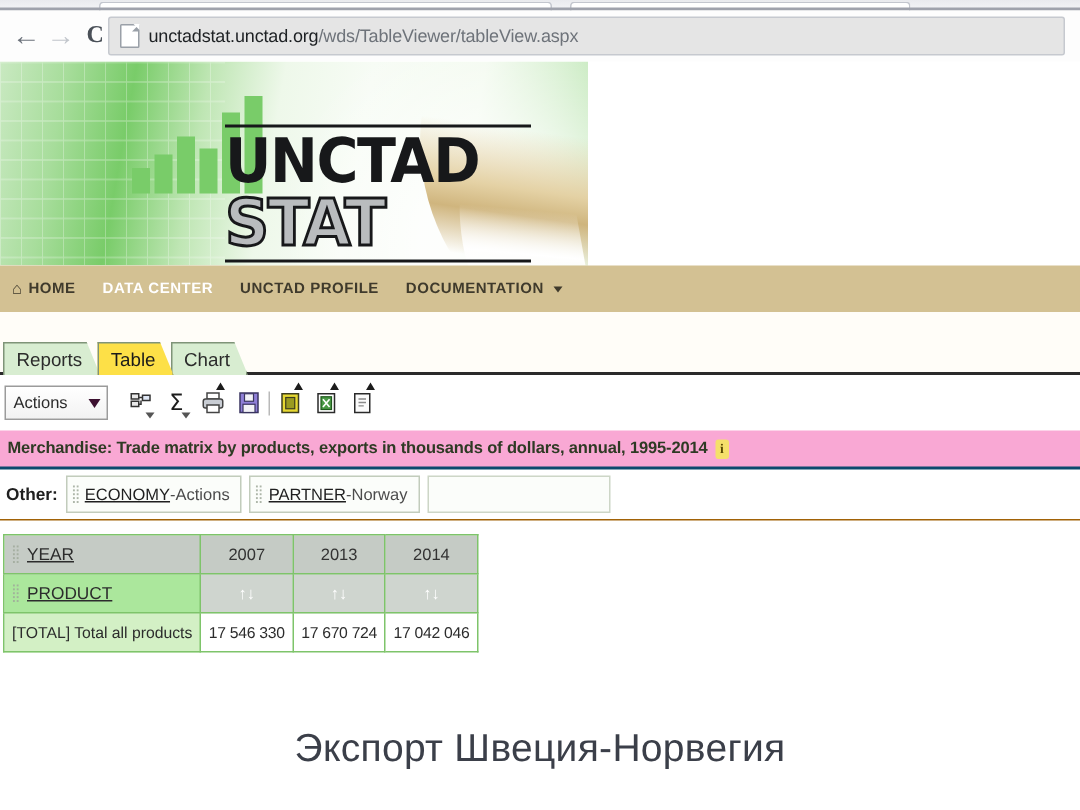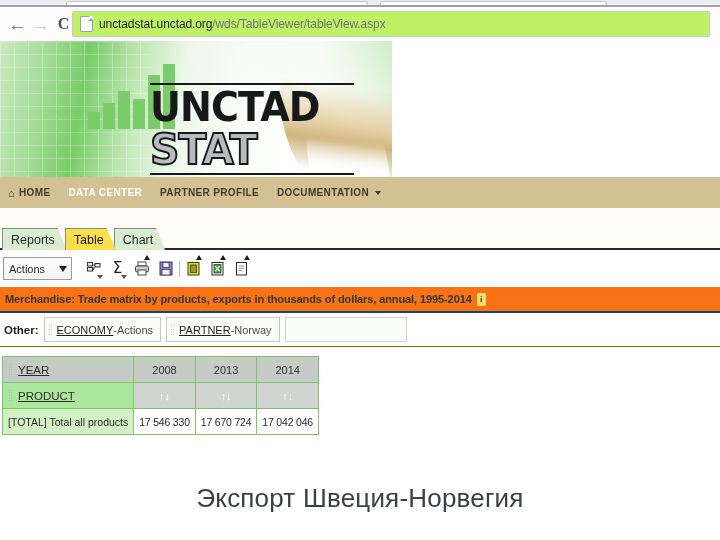--- a/index.html
+++ b/index.html
@@ -51,21 +51,21 @@
   }
   .nav-btn.back   { color: #6d737c; margin-left: 6px; font-size: 19px; }
   .nav-btn.fwd    { color: #c2c6cc; font-size: 19px; }
   .nav-btn.reload { color: #4a5058; font-size: 16px; font-weight: bold;
                     font-family: "Liberation Serif", serif; }
   .nav-btn.home   { color: #4a5058; font-size: 14px; }
 
   #url-bar {
     position: absolute; left: 72px; top: 11px;
     width: 636px; height: 24px;
-    background: #bef264;
+    background: #e5e5e5;
     border: 1px solid #c6c9cf;
     border-radius: 2px;
     display: flex; align-items: center;
   }
   .page-icon {
     width: 11px; height: 14px;
     margin-left: 7px; margin-right: 6px;
     border: 1px solid #9aa0a8;
     border-radius: 1px;
     background: #ffffff;
@@ -284,21 +284,21 @@
     border-bottom: 5px solid #1c1c1c;
   }
   .sigma {
     font-family: "DejaVu Sans", sans-serif;
     font-size: 15px; color: #1c1c1c; line-height: 1;
   }
 
   
   #dataset-title {
     position: absolute; left: 0; top: 287px; width: 720px; height: 24px;
-    background: #f97316;
+    background: #f9a8d4;
     border-bottom: 4px solid #0c4a6e;
     display: flex; align-items: center;
   }
   #dataset-title-text {
     font-size: 11px; font-weight: bold; color: #2e3a24;
     margin-left: 5px; letter-spacing: -0.1px;
     white-space: nowrap;
   }
   .info-badge {
     margin-left: 5px;
@@ -452,21 +452,21 @@
 
 <div id="site-nav">
   <div class="nav-item first">
     <span class="home-glyph">⌂</span>
     <span>HOME</span>
   </div>
   <div class="nav-item active">
     <span>DATA CENTER</span>
   </div>
   <div class="nav-item">
-    <span>PARTNER PROFILE</span>
+    <span>UNCTAD PROFILE</span>
   </div>
   <div class="nav-item">
     <span>DOCUMENTATION</span>
     <span class="caret-down"></span>
   </div>
 </div>
 
 <div id="app-tabs">
   <div class="tabs-row">
     <div class="app-tab t3">
@@ -579,21 +579,21 @@
 
 <table id="data-table">
   <tbody>
       <tr>
     <td class="rowhdr-year">
       <span class="hdr-inner">
         <span class="grip"></span>
         <span class="label">YEAR</span>
       </span>
     </td>
-    <td class="colhdr-year">2008</td>
+    <td class="colhdr-year">2007</td>
     <td class="colhdr-year">2013</td>
     <td class="colhdr-year">2014</td>
   </tr>
 
   <tr>
     <td class="rowhdr-product">
       <span class="hdr-inner">
         <span class="grip"></span>
         <span class="label">PRODUCT</span>
       </span>

